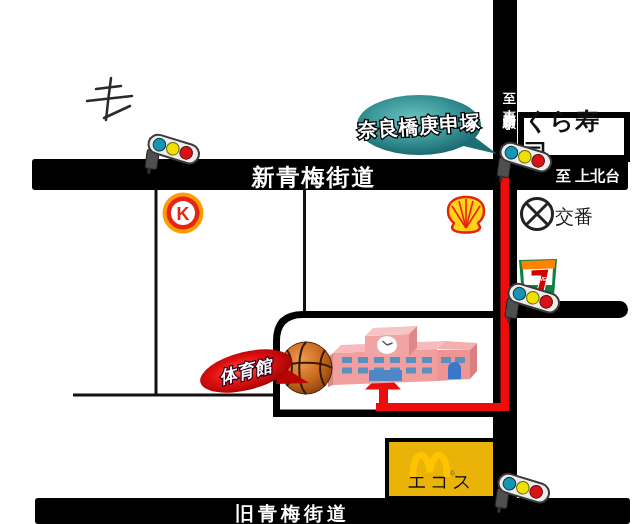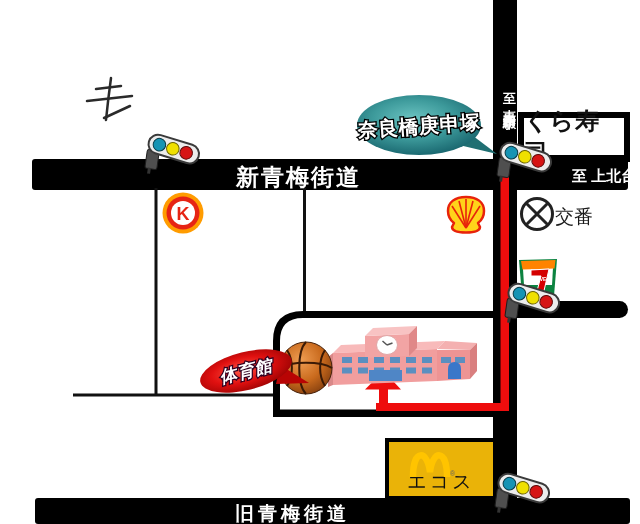--- a/index.html
+++ b/index.html
@@ -184,19 +184,19 @@
       <path d="M413 477 C413 449 427 449 430 472 C433 449 447 449 447 477" fill="none" stroke="#ffc400" stroke-width="6.5"></path>
       <text x="450" y="476" font-size="7" fill="#666">®</text>
     </g>
 
     <use href="#tl" x="140" y="130"></use>
     <use href="#tl" x="492" y="138"></use>
     <use href="#tl" x="500" y="279"></use>
     <use href="#tl" x="490" y="469"></use>
   </svg>
 
-  <div class="abs roadlabel" style="left:236px;top:162px;width:156px;font-size:23px;letter-spacing:2px;">新青梅街道</div>
-  <div class="abs roadlabel" style="left:556px;top:167px;font-size:15px;margin-left:16px;">至 上北台</div>
+  <div class="abs roadlabel" style="left:236px;top:162px;width:156px;text-align:center;font-size:23px;letter-spacing:2px;">新青梅街道</div>
+  <div class="abs roadlabel" style="left:556px;top:167px;font-size:15px;">至 上北台</div>
   <div class="abs roadlabel" id="label-vertical" style="left:492px;top:36px;width:26px;height:118px;font-size:13px;">至　東大和市駅</div>
   <div class="abs roadlabel" style="left:220px;top:501px;width:145px;text-align:center;font-size:19px;letter-spacing:4px;">旧青梅街道</div>
   <div class="abs" style="left:555px;top:204px;font-size:19px;color:#1a1a1a;z-index:8;text-align:right;">交番</div>
 
 </div>
 
 </body></html>

